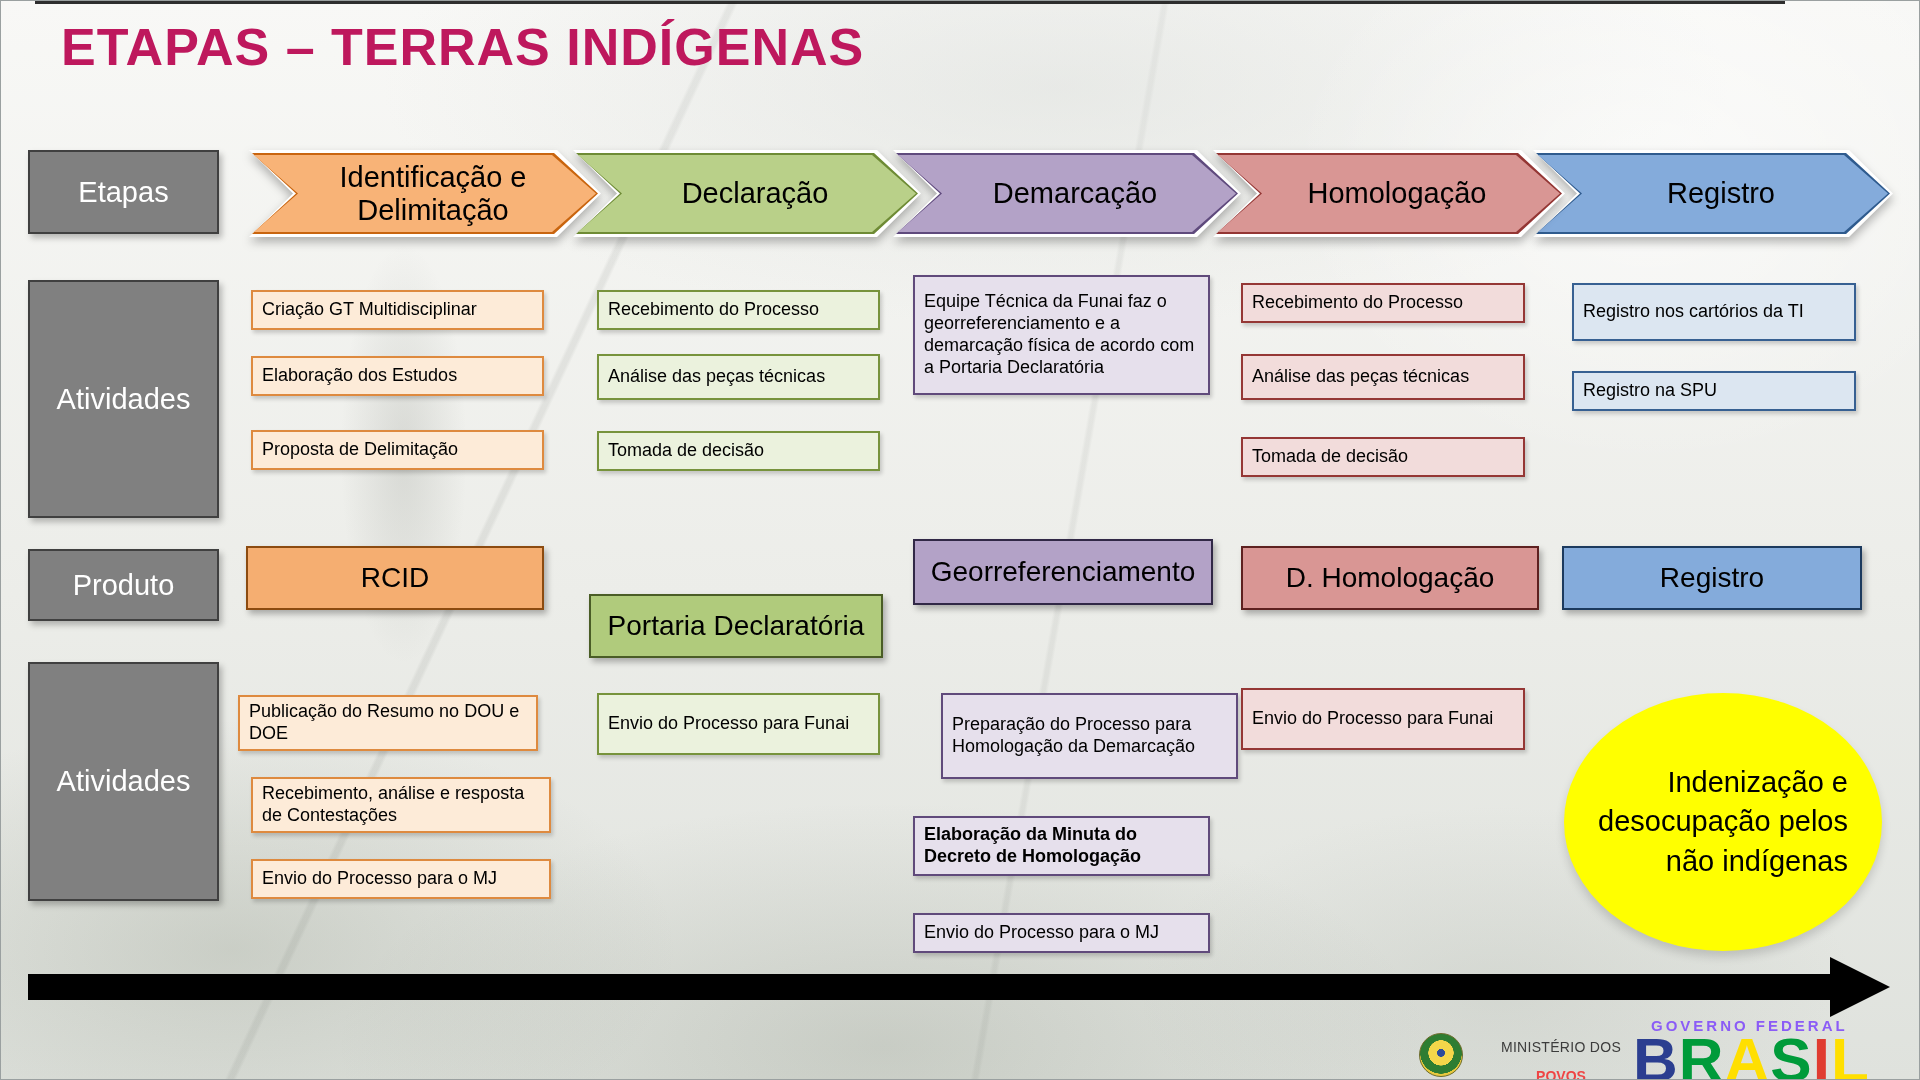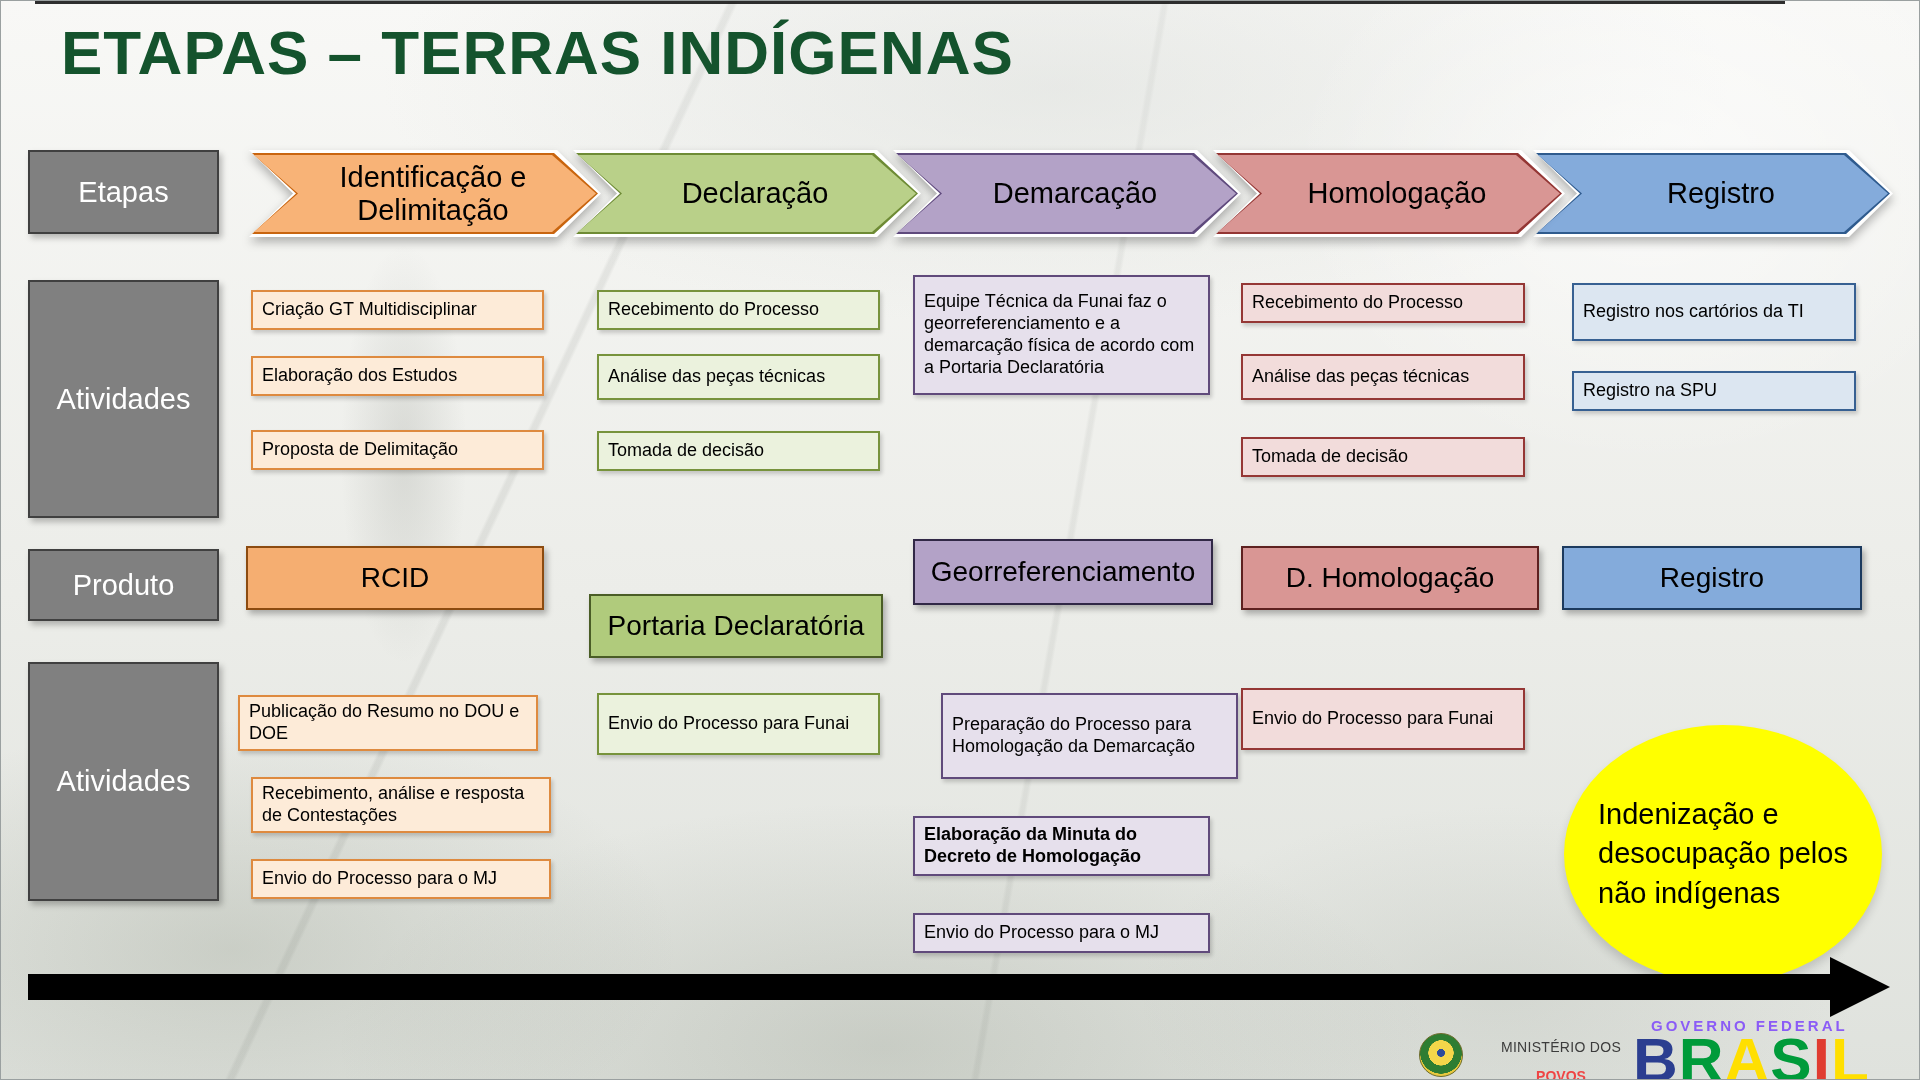--- a/index.html
+++ b/index.html
@@ -15,21 +15,21 @@
       radial-gradient(ellipse 90px 300px at 21% 42%, rgba(95,100,90,.16), transparent 70%),
       radial-gradient(ellipse 620px 320px at 12% 88%, rgba(115,125,105,.22), transparent 72%),
       radial-gradient(ellipse 760px 340px at 46% 97%, rgba(105,115,95,.20), transparent 72%),
       radial-gradient(ellipse 500px 260px at 78% 92%, rgba(140,148,135,.16), transparent 72%),
       linear-gradient(115deg, transparent 30%, rgba(90,95,90,.10) 30.15%, rgba(90,95,90,.10) 30.35%, transparent 30.5%),
       linear-gradient(100deg, transparent 55%, rgba(90,95,90,.08) 55.15%, rgba(90,95,90,.08) 55.3%, transparent 55.45%),
       linear-gradient(180deg, #f8f8f6 0%, #ecEDe9 55%, #dfe2dd 100%);
   }
   .top-edge { position:absolute; top:0; left:34px; width:1750px; height:3px; background:rgba(10,10,10,.85); }
 
-  .title { position:absolute; left:60px; top:16px; font-size:62px; font-weight:bold; letter-spacing:1px; color:#14532d; }
+  .title { position:absolute; left:60px; top:16px; font-size:52px; font-weight:bold; letter-spacing:1px; color:#be185d; }
 
   .rowlabel { position:absolute; left:27px; width:191px; background:var(--label-fill,#808080);
     border:2px solid var(--label-border,#404040); color:#fff; font-size:29px;
     display:flex; align-items:center; justify-content:center; box-shadow:3px 4px 6px rgba(0,0,0,.25); }
   .lbl-etapas   { top:149px; height:84px; }
   .lbl-ativ-top { top:279px; height:238px; }
   .lbl-produto  { top:548px; height:72px; }
   .lbl-ativ-bot { top:661px; height:239px; }
 
   .arrow { position:absolute; top:149px; height:87px; filter:drop-shadow(0 5px 5px rgba(0,0,0,.28)); }
@@ -45,23 +45,23 @@
         display:flex; align-items:center; justify-content:center; text-align:center;
         font-size:29px; line-height:1.12; padding:0 38px 0 54px; }
 
   .abox { position:absolute; background:var(--box-fill,#eee); border:2px solid var(--box-border,#888);
     font-size:18px; line-height:1.22; padding:5px 9px; display:flex; align-items:center;
     box-shadow:2px 3px 4px rgba(0,0,0,.18); }
   .pbox { position:absolute; background:var(--prod-fill,#ccc); border:2px solid var(--prod-border,#333);
     display:flex; align-items:center; justify-content:center; font-size:28px;
     box-shadow:3px 4px 6px rgba(0,0,0,.28); }
 
-  .ellipse { position:absolute; left:1563px; top:724px; width:318px; height:258px;
+  .ellipse { position:absolute; left:1563px; top:692px; width:318px; height:258px;
     background:var(--ellipse-fill,#ff0); border-radius:50%; display:flex; align-items:center;
-    justify-content:center; text-align:left; font-size:29px; line-height:1.35; padding:0 34px;
+    justify-content:center; text-align:right; font-size:29px; line-height:1.35; padding:0 34px;
     box-shadow:0 6px 10px rgba(0,0,0,.15); }
 
   .tl-body { position:absolute; left:27px; top:973px; width:1802px; height:26px; background:var(--timeline,#000); }
   .tl-head { position:absolute; left:1829px; top:956px; width:0; height:0;
     border-top:30px solid transparent; border-bottom:30px solid transparent;
     border-left:60px solid var(--timeline,#000); }
 
   .emblem { position:absolute; left:1418px; top:1032px; width:44px; height:44px; border-radius:50%;
     background:
       radial-gradient(circle at 50% 45%, #2b4b9b 0 12%, #f4d64a 13% 40%, #2e7d32 41% 66%, #e8c93e 67% 100%);

